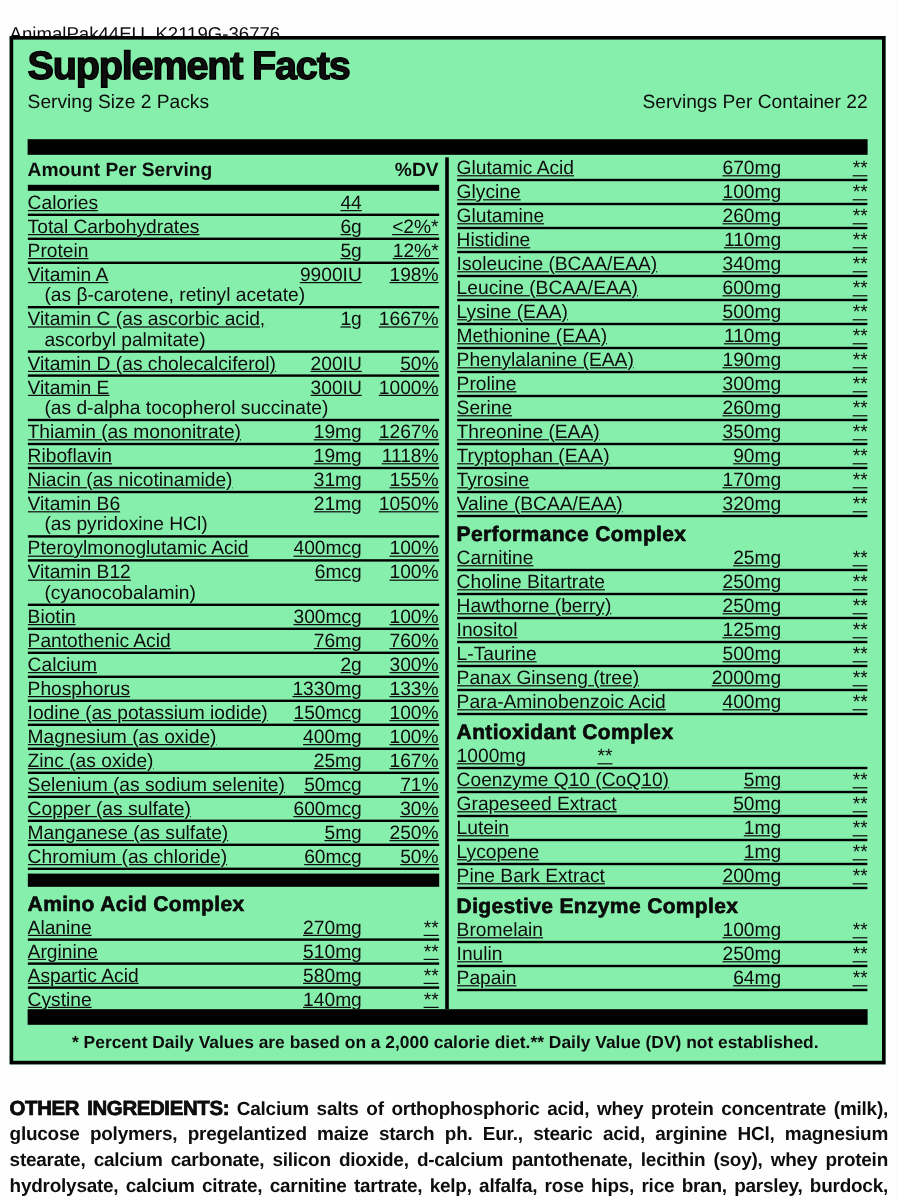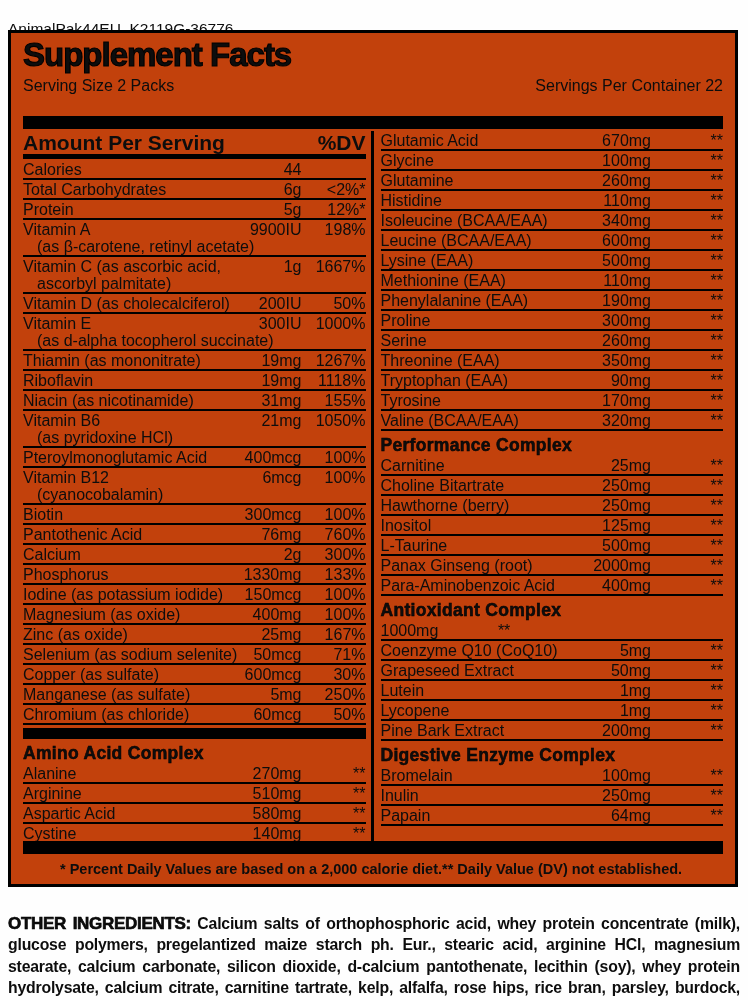--- a/index.html
+++ b/index.html
@@ -4,35 +4,35 @@
 <style>
   html,body{margin:0;padding:0;background:#ffffff;}
   .page{
     position:relative;width:748px;height:1000px;background:#fefefe;
     color:#0d0d0d;font-family:"Liberation Sans",sans-serif;overflow:hidden;
   }
   .doc-label{position:absolute;left:8px;top:20px;font-size:15.5px;letter-spacing:0;}
   .panel{
     position:absolute;left:8px;top:30px;width:730px;height:857px;
     border:3px solid #000;box-sizing:border-box;padding:0 12px;
-    display:flex;flex-direction:column;background:#c2410c;
+    display:flex;flex-direction:column;background:#86efac;
   }
   .title{
     font-size:33px;font-weight:900;letter-spacing:-1px;margin-top:3px;
     -webkit-text-stroke:1.1px #000;line-height:38px;white-space:nowrap;
   }
   .serving-line{display:flex;justify-content:space-between;font-size:16px;line-height:20px;margin:2px 0 20px;}
   .bar{height:13px;background:#000;flex:none;}
   .bar.thin{height:5px;margin:2px 0 1px;}
   .columns{display:flex;flex:1;margin-top:2px;overflow:hidden;}
   .col{width:346px;display:flex;flex-direction:column;box-sizing:border-box;}
   .divider{width:3px;background:#000;margin:0 7px 0 5px;flex:none;}
-  .col-header{display:flex;justify-content:space-between;font-weight:bold;font-size:21px;line-height:19px;padding-top:2px;text-align:right;}
+  .col-header{display:flex;justify-content:space-between;font-weight:bold;font-size:16px;line-height:19px;padding-top:2px;text-align:right;}
   .nrow{border-bottom:2px solid #000;font-size:16px;line-height:17px;padding-top:1px;flex:none;}
-  .line1{display:flex;align-items:baseline;}
+  .line1{display:flex;align-items:baseline;text-decoration:underline;}
   .nm{flex:1;white-space:nowrap;overflow:hidden;}
   .amt{text-align:right;white-space:nowrap;}
   .dvv{text-align:right;white-space:nowrap;}
   .left-col .dvv{width:64px;}
   .right-col .dvv{width:72px;}
   .sub{padding-left:14px;white-space:nowrap;}
   .col-bar{height:11px;background:#000;margin:3px 0;flex:none;}
   .sec-header{
     font-weight:900;font-size:17.5px;line-height:19px;margin:5px 0 1px;
     letter-spacing:0.3px;-webkit-text-stroke:0.5px #000;flex:none;
@@ -419,21 +419,21 @@
             </div>
             <div class="nrow">
               <div class="line1">
                 <span class="nm">L-Taurine</span>
                 <span class="amt">500mg</span>
                 <span class="dvv">**</span>
               </div>
             </div>
             <div class="nrow">
               <div class="line1">
-                <span class="nm">Panax Ginseng (root)</span>
+                <span class="nm">Panax Ginseng (tree)</span>
                 <span class="amt">2000mg</span>
                 <span class="dvv">**</span>
               </div>
             </div>
             <div class="nrow">
               <div class="line1">
                 <span class="nm">Para-Aminobenzoic Acid</span>
                 <span class="amt">400mg</span>
                 <span class="dvv">**</span>
               </div>

